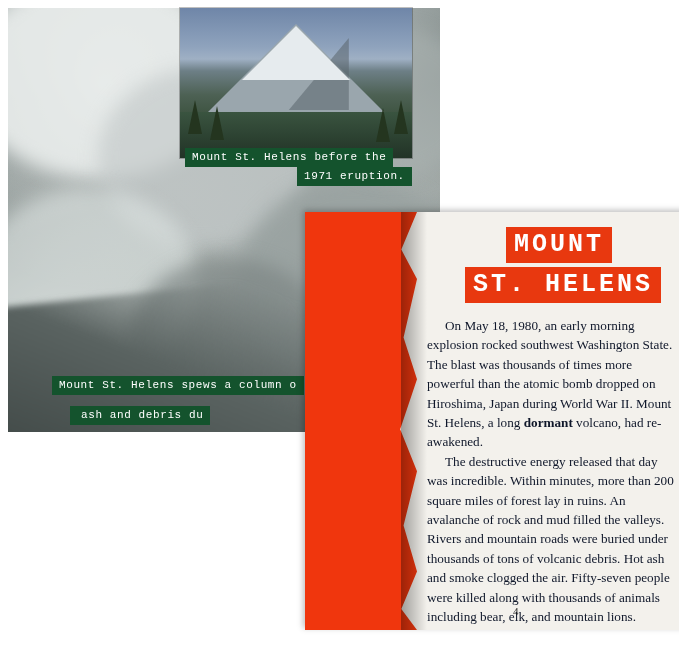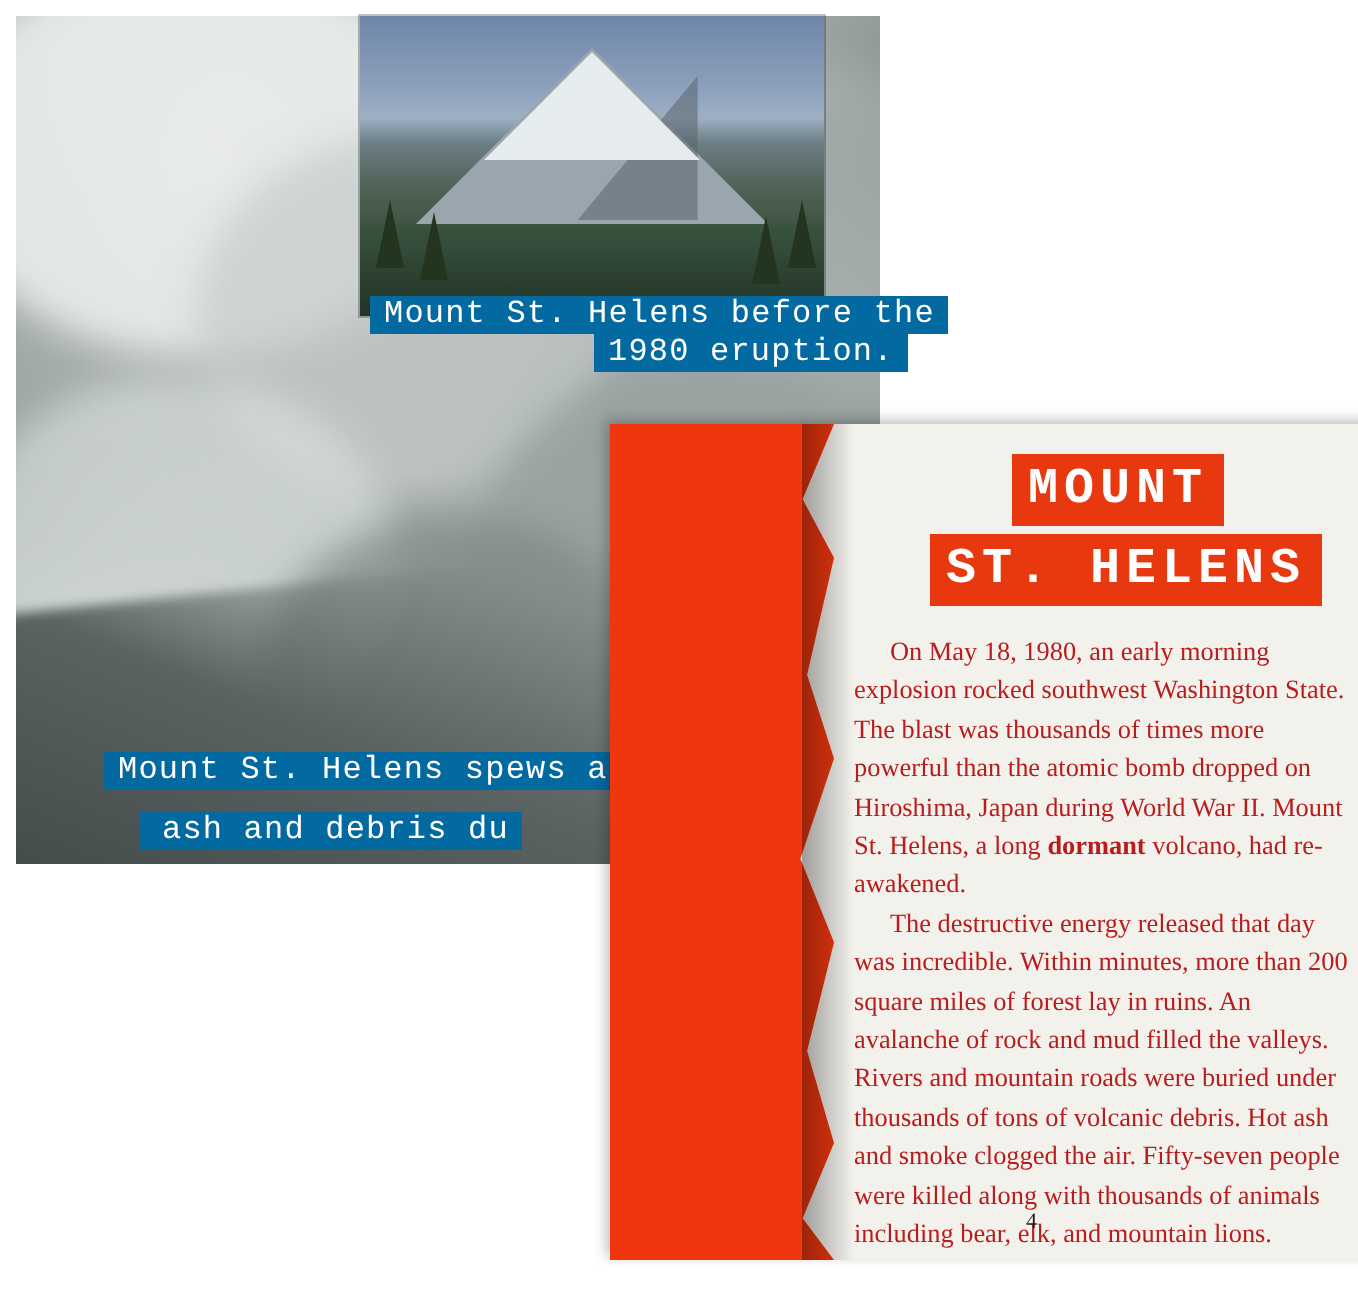--- a/index.html
+++ b/index.html
@@ -44,24 +44,24 @@
     width: 330px;
     height: 170px;
     background: linear-gradient(to top right, #3c4442 0%, #5a6361 55%, rgba(110,120,118,0) 90%);
     transform: rotate(-6deg);
     filter: blur(3px);
   }
 
   
   .caption {
     position: absolute;
-    background: #0369a1;
+    background: #14532d;
     color: #ffffff;
     font-family: "Liberation Mono", "DejaVu Sans Mono", monospace;
-    font-size: 16px;
+    font-size: 11px;
     letter-spacing: 0.6px;
     padding: 3px 7px 3px 7px;
     white-space: nowrap;
     line-height: 13px;
   }
 
   
   .before-photo {
     position: absolute;
     left: 180px;
@@ -169,21 +169,21 @@
   .headline-2 { left: 160px; top: 55px; text-align: center; }
 
   .body-text {
     position: absolute;
     left: 122px;
     top: 104px;
     width: 248px;
     font-family: "Liberation Serif", serif;
     font-size: 13.2px;
     line-height: 19.4px;
-    color: #b91c1c;
+    color: #0f172a;
     text-align: left;
   }
   .body-text p {
     margin: 0;
     text-indent: 18px;
   }
   .body-text b { font-weight: bold; }
 
   .page-number {
     position: absolute;
@@ -214,21 +214,21 @@
   <div class="mtn-cone"></div>
   <div class="mtn-shadow"></div>
   <div class="mtn-snow"></div>
   <div class="treeline"></div>
   <div class="tree" style="left:8px;"></div>
   <div class="tree" style="left:30px; bottom:18px;"></div>
   <div class="tree" style="left:196px; bottom:16px;"></div>
   <div class="tree" style="left:214px;"></div>
 </div>
 <div class="caption" style="left:185px; top:148px;">Mount St. Helens before the</div>
-<div class="caption" style="left:297px; top:167px;">1980 eruption.</div>
+<div class="caption" style="left:297px; top:167px;">1971 eruption.</div>
 
 <div class="article-page">
   <div class="red-band"></div>
   <div class="red-band-shadow"></div>
 
   <div class="headline headline-1">MOUNT</div>
   <div class="headline headline-2">ST. HELENS</div>
 
   <div class="body-text" id="article-body">
       <p><span>On May 18, 1980, an early morning explosion rocked southwest Washington State. The blast was thousands of times more powerful than the atomic bomb dropped on Hiroshima, Japan during World War II. Mount St. Helens, a long </span><b>dormant</b><span> volcano, had re-awakened.</span></p>

